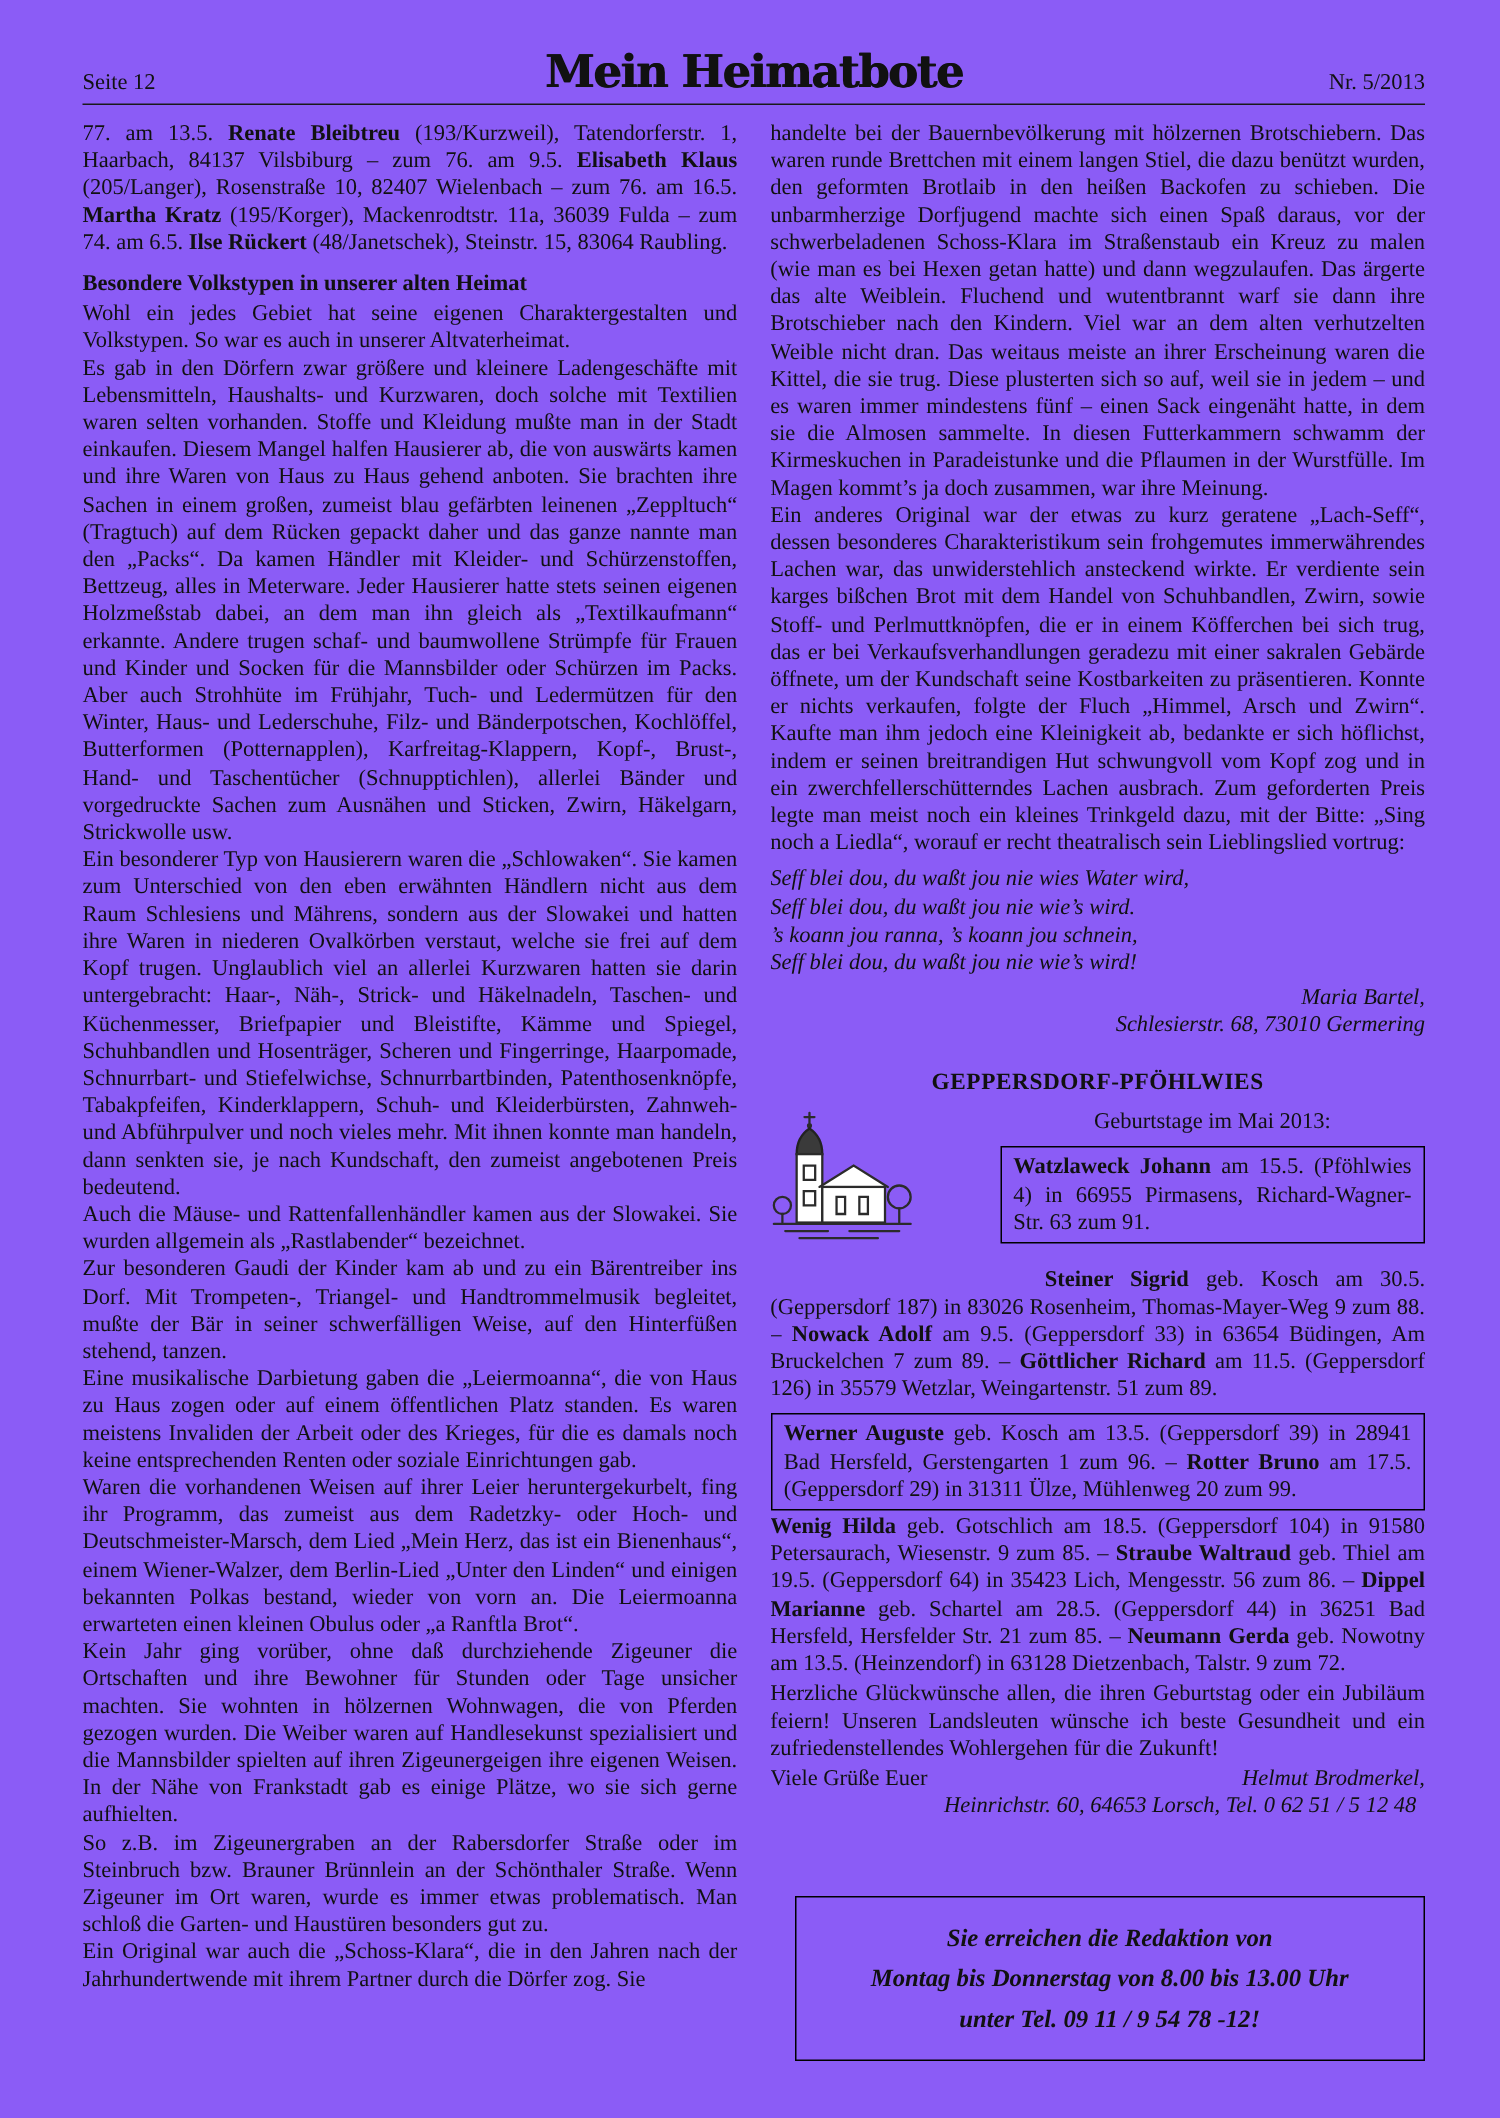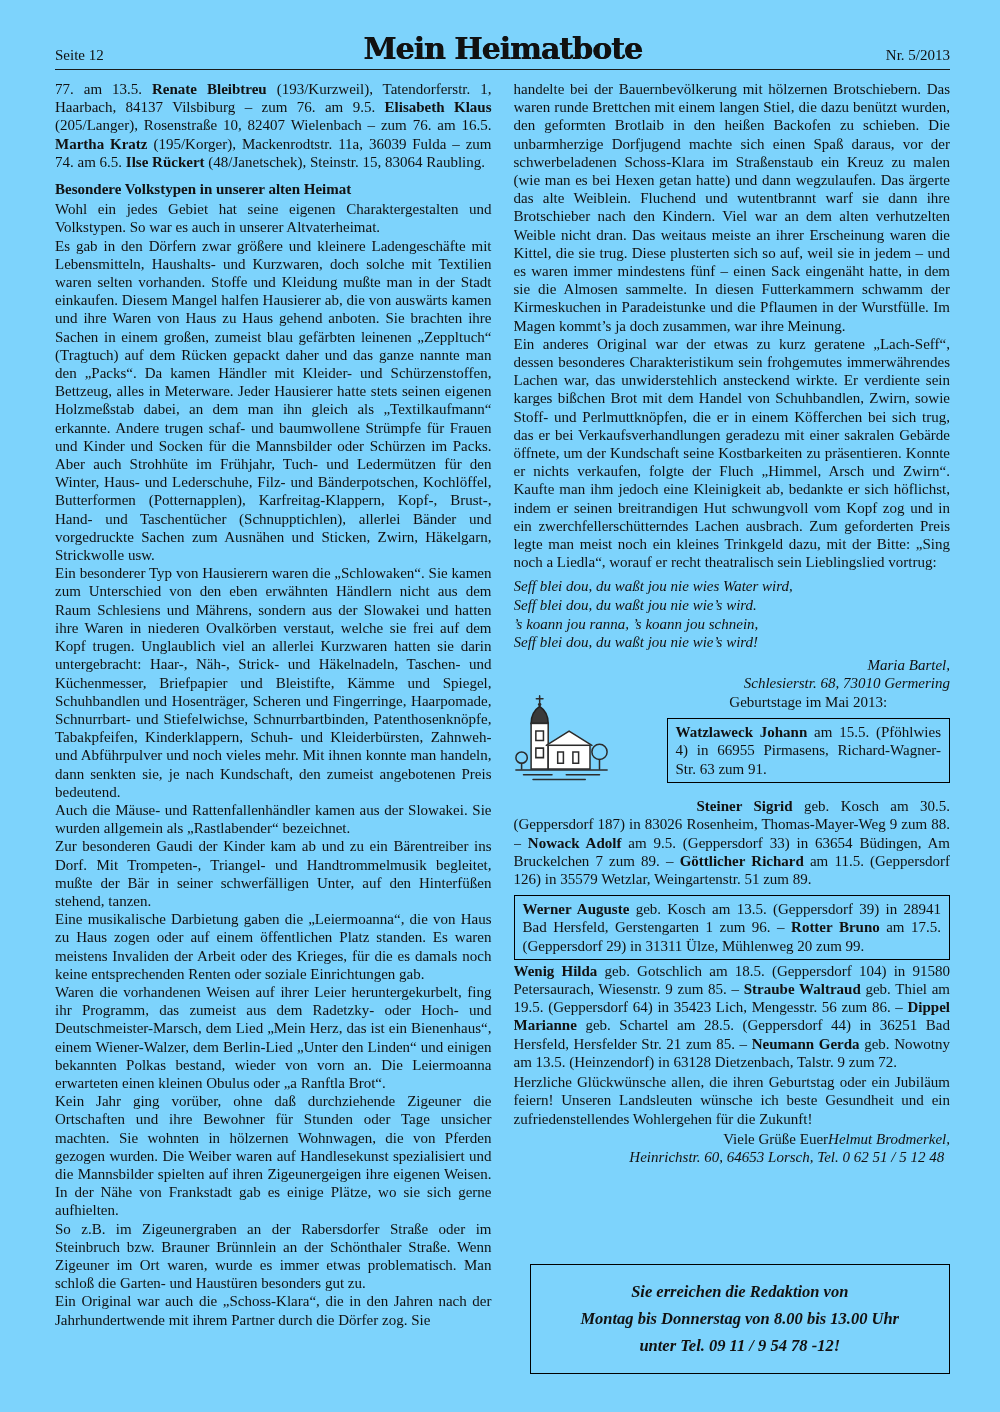--- a/index.html
+++ b/index.html
@@ -1,20 +1,20 @@
 <!DOCTYPE html>
 <html lang="de"><head>
 <meta charset="utf-8">
 <style>
   html, body { margin: 0; padding: 0; background: #f2f2f0; }
   .page {
     position: relative;
     width: 1000px; height: 1412px;
     margin: 0 auto;
-    background: #7dd3fc;
+    background: #8b5cf6;
     box-sizing: border-box;
     padding: 34px 50px 0 55px;
     overflow: hidden;
     color: #111;
     font-family: "Liberation Serif", "DejaVu Serif", serif;
     font-size: 15px;
     line-height: 18.2px;
   }
   .masthead-row {
     display: grid;
@@ -45,21 +45,21 @@
   .sig { text-align: right; font-style: italic; line-height: 18.6px; }
   .section-title { text-align: center; font-weight: 700; font-size: 15.5px; letter-spacing: 0.4px; margin: 20px 0 8px 0; }
   .section-head { display: flex; align-items: flex-start; }
   .church-wrap { flex: none; width: 95px; }
   .section-head-right { flex: 1 1 auto; margin-left: 58px; }
   .subtitle { text-align: center; margin-bottom: 7px; }
   .box { border: 1.3px solid #000; padding: 4px 8px; text-align: justify; }
   .box2 { margin: 7px 0 2px 0; }
   .indent-first { text-indent: 183px; margin-top: 4px; }
   .closing { margin-top: 2px; }
-  .greet-row { display: flex; justify-content: flex-end; margin-top: 2px; }
+  .greet-row { display: flex; justify-content: space-between; margin-top: 2px; }
   .greet-name { font-style: italic; }
   .sig-addr { font-style: italic; text-align: center; padding-left: 110px; }
   .redaktion-box {
     flex: none;
     border: 1.6px solid #000;
     margin: 14px 0 58px 16px;
     padding: 13px 10px 14px 10px;
     text-align: center;
     font-weight: 700;
     font-style: italic;
@@ -80,21 +80,21 @@
 
   <div class="columns">
 
     <div class="col col-left">
       <p><span>77. am 13.5. </span><span class="b">Renate Bleibtreu</span><span> (193/Kurzweil), Tatendorferstr. 1, Haarbach, 84137 Vilsbiburg – zum 76. am 9.5. </span><span class="b">Elisabeth Klaus</span><span> (205/Langer), Rosenstraße 10, 82407 Wielenbach – zum 76. am 16.5. </span><span class="b">Martha Kratz</span><span> (195/Korger), Mackenrodtstr. 11a, 36039 Fulda – zum 74. am 6.5. </span><span class="b">Ilse Rückert</span><span> (48/Janetschek), Steinstr. 15, 83064 Raubling.</span></p>
       <h2 class="art-heading">Besondere Volkstypen in unserer alten Heimat</h2>
       <p>Wohl ein jedes Gebiet hat seine eigenen Charaktergestalten und Volkstypen. So war es auch in unserer Altvaterheimat.</p>
       <p>Es gab in den Dörfern zwar größere und kleinere Ladengeschäfte mit Lebensmitteln, Haushalts- und Kurzwaren, doch solche mit Textilien waren selten vorhanden. Stoffe und Kleidung mußte man in der Stadt einkaufen. Diesem Mangel halfen Hausierer ab, die von auswärts kamen und ihre Waren von Haus zu Haus gehend anboten. Sie brachten ihre Sachen in einem großen, zumeist blau gefärbten leinenen „Zeppltuch“ (Tragtuch) auf dem Rücken gepackt daher und das ganze nannte man den „Packs“. Da kamen Händler mit Kleider- und Schürzenstoffen, Bettzeug, alles in Meterware. Jeder Hausierer hatte stets seinen eigenen Holzmeßstab dabei, an dem man ihn gleich als „Textilkaufmann“ erkannte. Andere trugen schaf- und baumwollene Strümpfe für Frauen und Kinder und Socken für die Mannsbilder oder Schürzen im Packs. Aber auch Strohhüte im Frühjahr, Tuch- und Ledermützen für den Winter, Haus- und Lederschuhe, Filz- und Bänderpotschen, Kochlöffel, Butterformen (Potternapplen), Karfreitag-Klappern, Kopf-, Brust-, Hand- und Taschentücher (Schnupptichlen), allerlei Bänder und vorgedruckte Sachen zum Ausnähen und Sticken, Zwirn, Häkelgarn, Strickwolle usw.</p>
       <p>Ein besonderer Typ von Hausierern waren die „Schlowaken“. Sie kamen zum Unterschied von den eben erwähnten Händlern nicht aus dem Raum Schlesiens und Mährens, sondern aus der Slowakei und hatten ihre Waren in niederen Ovalkörben verstaut, welche sie frei auf dem Kopf trugen. Unglaublich viel an allerlei Kurzwaren hatten sie darin untergebracht: Haar-, Näh-, Strick- und Häkelnadeln, Taschen- und Küchenmesser, Briefpapier und Bleistifte, Kämme und Spiegel, Schuhbandlen und Hosenträger, Scheren und Fingerringe, Haarpomade, Schnurrbart- und Stiefelwichse, Schnurrbartbinden, Patenthosenknöpfe, Tabakpfeifen, Kinderklappern, Schuh- und Kleiderbürsten, Zahnweh- und Abführpulver und noch vieles mehr. Mit ihnen konnte man handeln, dann senkten sie, je nach Kundschaft, den zumeist angebotenen Preis bedeutend.</p>
       <p>Auch die Mäuse- und Rattenfallenhändler kamen aus der Slowakei. Sie wurden allgemein als „Rastlabender“ bezeichnet.</p>
-      <p>Zur besonderen Gaudi der Kinder kam ab und zu ein Bärentreiber ins Dorf. Mit Trompeten-, Triangel- und Handtrommelmusik begleitet, mußte der Bär in seiner schwerfälligen Unter, auf den Hinterfüßen stehend, tanzen.</p>
+      <p>Zur besonderen Gaudi der Kinder kam ab und zu ein Bärentreiber ins Dorf. Mit Trompeten-, Triangel- und Handtrommelmusik begleitet, mußte der Bär in seiner schwerfälligen Weise, auf den Hinterfüßen stehend, tanzen.</p>
       <p>Eine musikalische Darbietung gaben die „Leiermoanna“, die von Haus zu Haus zogen oder auf einem öffentlichen Platz standen. Es waren meistens Invaliden der Arbeit oder des Krieges, für die es damals noch keine entsprechenden Renten oder soziale Einrichtungen gab.</p>
       <p>Waren die vorhandenen Weisen auf ihrer Leier heruntergekurbelt, fing ihr Programm, das zumeist aus dem Radetzky- oder Hoch- und Deutschmeister-Marsch, dem Lied „Mein Herz, das ist ein Bienenhaus“, einem Wiener-Walzer, dem Berlin-Lied „Unter den Linden“ und einigen bekannten Polkas bestand, wieder von vorn an. Die Leiermoanna erwarteten einen kleinen Obulus oder „a Ranftla Brot“.</p>
       <p>Kein Jahr ging vorüber, ohne daß durchziehende Zigeuner die Ortschaften und ihre Bewohner für Stunden oder Tage unsicher machten. Sie wohnten in hölzernen Wohnwagen, die von Pferden gezogen wurden. Die Weiber waren auf Handlesekunst spezialisiert und die Mannsbilder spielten auf ihren Zigeunergeigen ihre eigenen Weisen. In der Nähe von Frankstadt gab es einige Plätze, wo sie sich gerne aufhielten.</p>
       <p>So z.B. im Zigeunergraben an der Rabersdorfer Straße oder im Steinbruch bzw. Brauner Brünnlein an der Schönthaler Straße. Wenn Zigeuner im Ort waren, wurde es immer etwas problematisch. Man schloß die Garten- und Haustüren besonders gut zu.</p>
       <p>Ein Original war auch die „Schoss-Klara“, die in den Jahren nach der Jahrhundertwende mit ihrem Partner durch die Dörfer zog. Sie</p>
     </div>
 
     <div class="col col-right">
       <div class="col-right-content">
         <p>handelte bei der Bauernbevölkerung mit hölzernen Brotschiebern. Das waren runde Brettchen mit einem langen Stiel, die dazu benützt wurden, den geformten Brotlaib in den heißen Backofen zu schieben. Die unbarmherzige Dorfjugend machte sich einen Spaß daraus, vor der schwerbeladenen Schoss-Klara im Straßenstaub ein Kreuz zu malen (wie man es bei Hexen getan hatte) und dann wegzulaufen. Das ärgerte das alte Weiblein. Fluchend und wutentbrannt warf sie dann ihre Brotschieber nach den Kindern. Viel war an dem alten verhutzelten Weible nicht dran. Das weitaus meiste an ihrer Erscheinung waren die Kittel, die sie trug. Diese plusterten sich so auf, weil sie in jedem – und es waren immer mindestens fünf – einen Sack eingenäht hatte, in dem sie die Almosen sammelte. In diesen Futterkammern schwamm der Kirmeskuchen in Paradeistunke und die Pflaumen in der Wurstfülle. Im Magen kommt’s ja doch zusammen, war ihre Meinung.</p>
@@ -103,20 +103,21 @@
         <div class="poem">
           <div>Seff blei dou, du waßt jou nie wies Water wird,</div>
           <div>Seff blei dou, du waßt jou nie wie’s wird.</div>
           <div>’s koann jou ranna, ’s koann jou schnein,</div>
           <div>Seff blei dou, du waßt jou nie wie’s wird!</div>
         </div>
 
         <div class="sig">Maria Bartel,</div>
         <div class="sig">Schlesierstr. 68, 73010 Germering</div>
 
+        <h3 class="section-title">GEPPERSDORF-PFÖHLWIES</h3>
 
         <div class="section-head">
           <div class="church-wrap">
             <svg width="95" height="96" viewBox="0 0 100 101" fill="none" stroke="#2b2b2b" stroke-width="1.6" stroke-linecap="round">
 
               <line x1="27" y1="3" x2="27" y2="10"></line>
               <line x1="23.5" y1="6" x2="30.5" y2="6"></line>
               <circle cx="27" cy="12" r="1.8" fill="#2b2b2b" stroke="none"></circle>
               <path d="M18,32 Q18,20 27,14 Q36,20 36,32 Z" fill="#3a3a3a" stroke="#222"></path>
 

